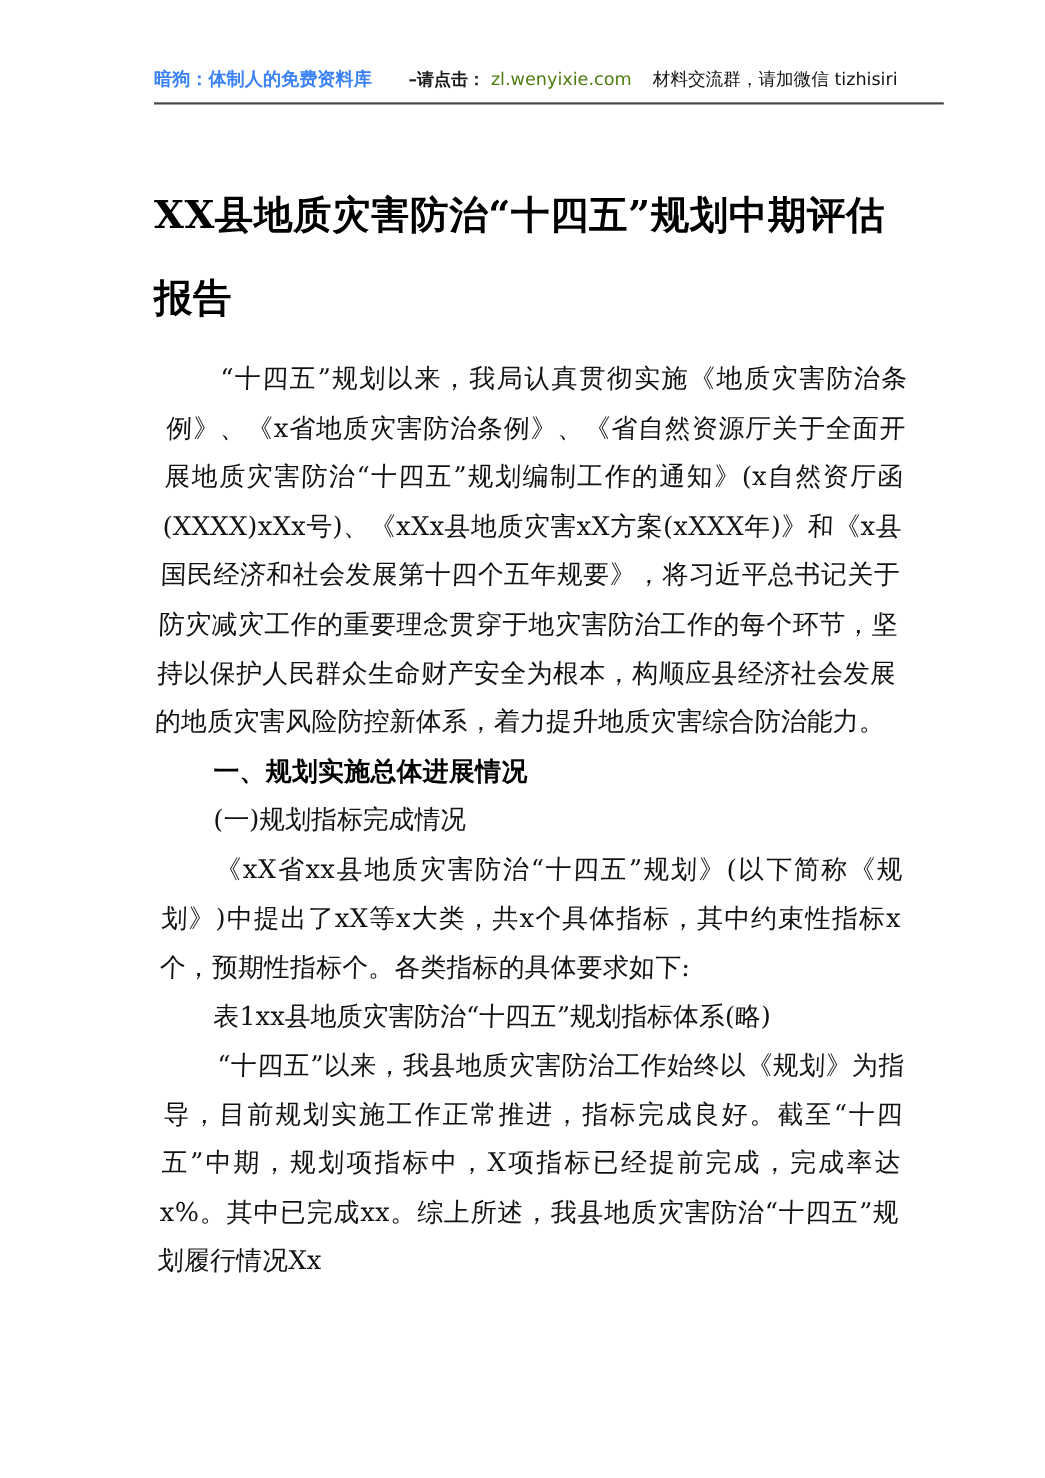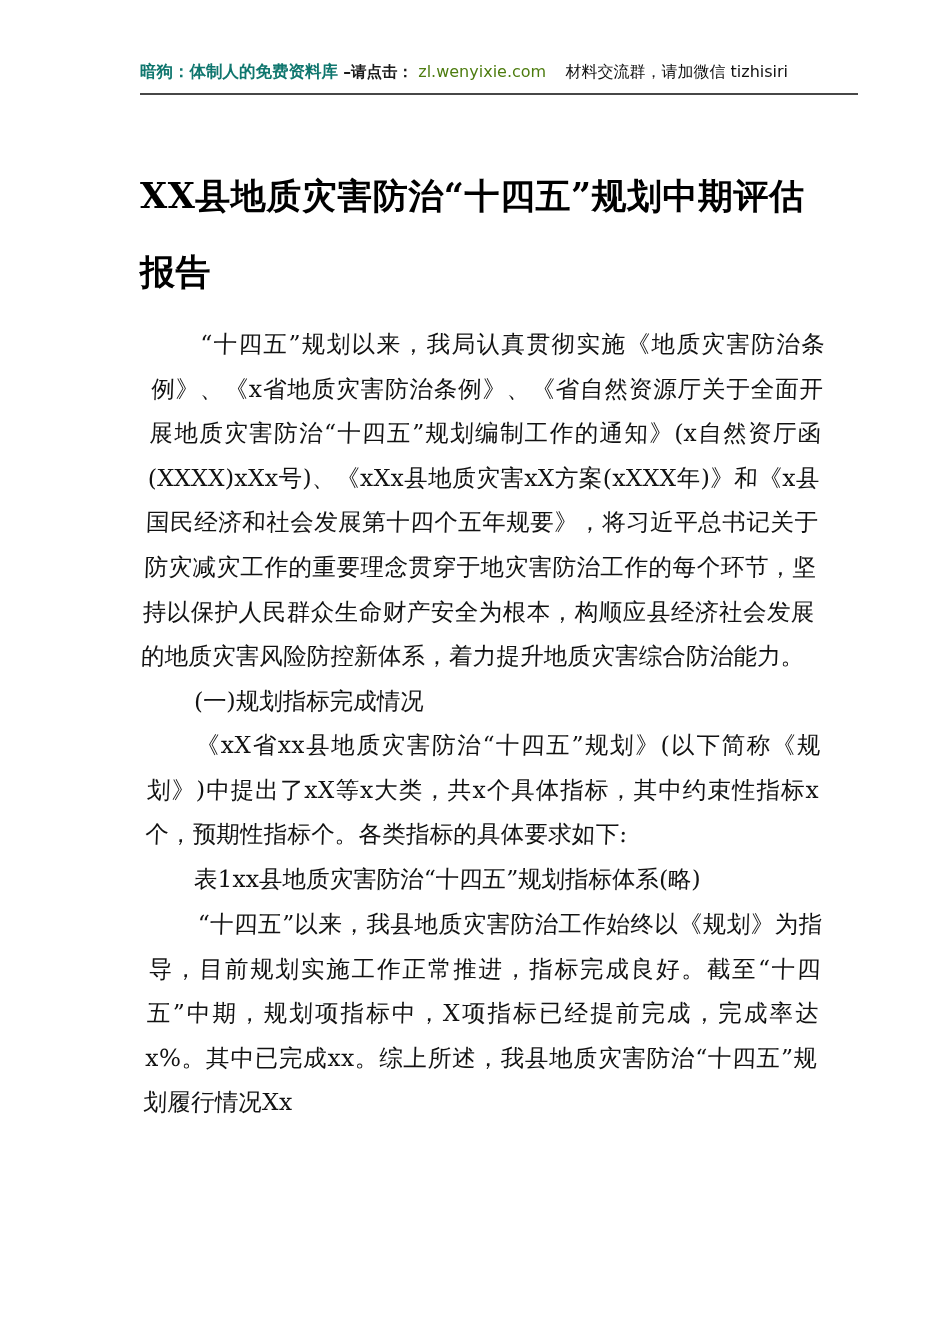--- a/index.html
+++ b/index.html
@@ -31,29 +31,30 @@
     height: 40px;
   }
   .header-line {
     white-space: nowrap;
     font-family: "DejaVu Sans", sans-serif;
     font-size: 16.5px;
     line-height: 28px;
     letter-spacing: 0px;
   }
   .wm-red {
-    color: #0f766e;
+    color: #3b82f6;
     font-weight: bold;
     font-family: "DejaVu Sans", sans-serif;
   }
   .wm-click {
     color: #1a1a1a;
     font-weight: bold;
     font-family: "DejaVu Sans", sans-serif;
     font-size: 15.5px;
+    margin-left: 28px;
   }
   .wm-link {
     color: #4d7c0f;
     font-weight: normal;
     font-family: "DejaVu Sans", sans-serif;
     font-size: 16px;
   }
   .wm-tail {
     color: #111111;
     font-weight: normal;
@@ -154,20 +155,21 @@
     </div>
   </div>
   <div class="header-rule"></div>
 
   <div class="doc-title">XX县地质灾害防治“十四五”规划中期评估报告</div>
 
   <div class="body-block">
 
     <p class="para kai">“十四五”规划以来，我局认真贯彻实施《地质灾害防治条例》、《x省地质灾害防治条例》、《省自然资源厅关于全面开展地质灾害防治“十四五”规划编制工作的通知》(x自然资厅函(XXXX)xXx号)、《xXx县地质灾害xX方案(xXXX年)》和《x县国民经济和社会发展第十四个五年规要》，将习近平总书记关于防灾减灾工作的重要理念贯穿于地灾害防治工作的每个环节，坚持以保护人民群众生命财产安全为根本，构顺应县经济社会发展的地质灾害风险防控新体系，着力提升地质灾害综合防治能力。</p>
 
+    <p class="h1-heading">一、规划实施总体进展情况</p>
 
     <p class="h2-heading">(一)规划指标完成情况</p>
 
     <p class="para kai">《xX省xx县地质灾害防治“十四五”规划》(以下简称《规划》)中提出了xX等x大类，共x个具体指标，其中约束性指标x个，预期性指标个。各类指标的具体要求如下:</p>
 
     <p class="table-caption">表1xx县地质灾害防治“十四五”规划指标体系(略)</p>
 
     <p class="para kai">“十四五”以来，我县地质灾害防治工作始终以《规划》为指导，目前规划实施工作正常推进，指标完成良好。截至“十四五”中期，规划项指标中，X项指标已经提前完成，完成率达x%。其中已完成xx。综上所述，我县地质灾害防治“十四五”规划履行情况Xx</p>
 
   </div>

